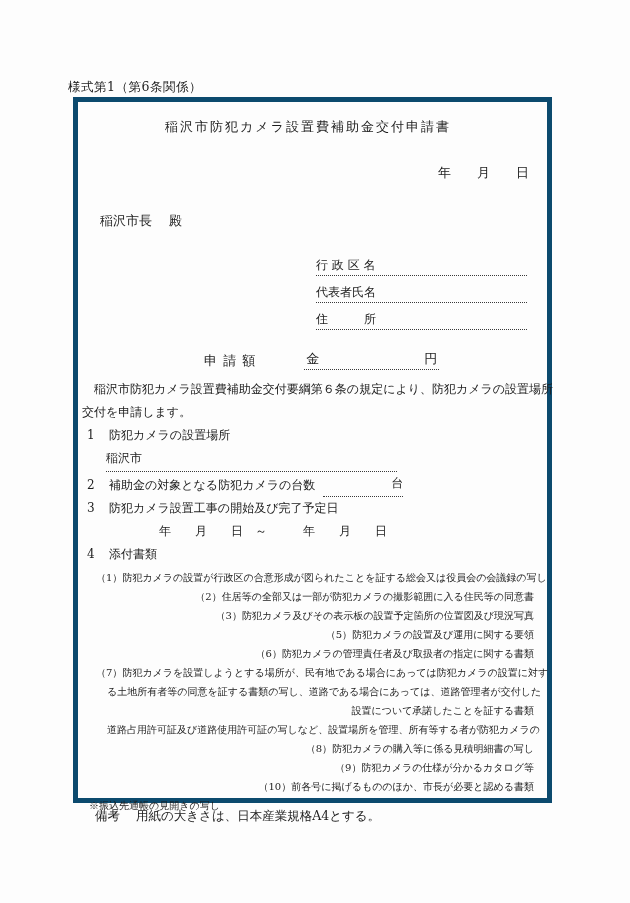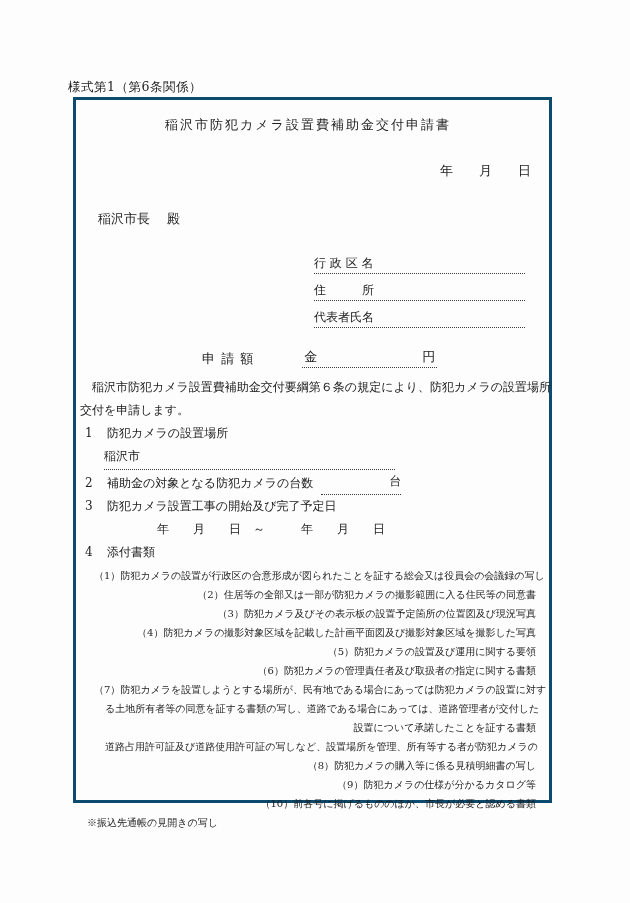--- a/index.html
+++ b/index.html
@@ -5,21 +5,21 @@
   html,body{margin:0;padding:0;}
   body{
     width:630px;height:903px;background:#fdfdfd;
     font-family:"DejaVu Serif","Liberation Serif",serif;
     color:#1c1c1c;
   }
   .page{position:relative;width:630px;height:903px;background:#fdfdfd;overflow:hidden;}
   .form-number{position:absolute;left:68px;top:79px;font-size:12.5px;letter-spacing:0.5px;}
   .box{
     position:absolute;left:73px;top:97px;width:479px;height:706px;
-    border:3px solid #0c4a6e;box-sizing:border-box;
+    border:5px solid #0c4a6e;box-sizing:border-box;
     padding:0 13px 0 4px;background:#fdfdfd;
   }
   .title{margin-top:16px;text-align:center;font-size:13px;letter-spacing:2px;line-height:18px;}
   .date-line{margin-top:28px;text-align:right;font-size:13px;line-height:18px;padding-right:5px;font-family:Liberation Serif, serif;}
   .addressee{margin-top:30px;margin-left:18px;font-size:13px;line-height:18px;}
   .addressee .honorific{margin-left:17px;}
   .sig-block{margin-top:19px;margin-left:234px;width:211px;font-size:12px;}
   .sig-row{height:27px;border-bottom:1px dotted #3a3a3a;display:flex;align-items:flex-end;padding-bottom:1px;box-sizing:border-box;}
   .amount-line{margin-top:20px;font-size:13px;line-height:18px;}
   .amount-label{margin-left:122px;letter-spacing:1px;}
@@ -64,24 +64,24 @@
 
     <div class="addressee">
       <span>稲沢市長</span><span class="honorific">殿</span>
     </div>
 
     <div class="sig-block">
       <div class="sig-row">
         <span>行 政 区 名</span>
       </div>
       <div class="sig-row">
-        <span>住　　　所</span>
+        <span>代表者氏名</span>
       </div>
       <div class="sig-row">
-        <span>代表者氏名</span>
+        <span>住　　　所</span>
       </div>
     </div>
 
     <div class="amount-line">
       <span class="amount-label">申 請 額</span><span class="amount-blank">
           <span>金</span>
           <span>円</span>
         </span>
     </div>
 
@@ -107,32 +107,34 @@
       <div class="period-line">年　　月　　日　～　　　年　　月　　日</div>
       <div class="item">
         <span class="item-no">4</span><span>添付書類</span>
       </div>
     </div>
 
     <div class="attach-list">
       <div class="attach-line"><span>（1）</span><span>防犯カメラの設置が行政区の合意形成が図られたことを証する総会又は役員会の会議録の写し</span></div>
       <div class="attach-line"><span>（2）</span><span>住居等の全部又は一部が防犯カメラの撮影範囲に入る住民等の同意書</span></div>
       <div class="attach-line"><span>（3）</span><span>防犯カメラ及びその表示板の設置予定箇所の位置図及び現況写真</span></div>
-      <div class="attach-line"><span>（4）</span><span>防犯カメラの撮影対象区域を記載した計画平面図及び撮影対象区域を撮影した写真</span></div>
       <div class="attach-line"><span>（5）</span><span>防犯カメラの設置及び運用に関する要領</span></div>
       <div class="attach-line"><span>（6）</span><span>防犯カメラの管理責任者及び取扱者の指定に関する書類</span></div>
       <div>
         <div class="attach-line"><span>（7）</span><span>防犯カメラを設置しようとする場所が、民有地である場合にあっては防犯カメラの設置に対す</span></div>
         <div class="attach-line cont">る土地所有者等の同意を証する書類の写し、道路である場合にあっては、道路管理者が交付した</div>
         <div class="attach-line cont">設置について承諾したことを証する書類</div>
         <div class="attach-line cont">道路占用許可証及び道路使用許可証の写しなど、設置場所を管理、所有等する者が防犯カメラの</div>
       </div>
       <div class="attach-line"><span>（8）</span><span>防犯カメラの購入等に係る見積明細書の写し</span></div>
       <div class="attach-line"><span>（9）</span><span>防犯カメラの仕様が分かるカタログ等</span></div>
       <div class="attach-line"><span>（10）</span><span>前各号に掲げるもののほか、市長が必要と認める書類</span></div>
     </div>
 
     <div class="attach-note">※振込先通帳の見開きの写し</div>
 
   </div>
 
+  <div class="remark">
+    <span>備考</span><span class="remark-text">用紙の大きさは、日本産業規格A4とする。</span>
+  </div>
 
 </div>
 
 </body></html>

